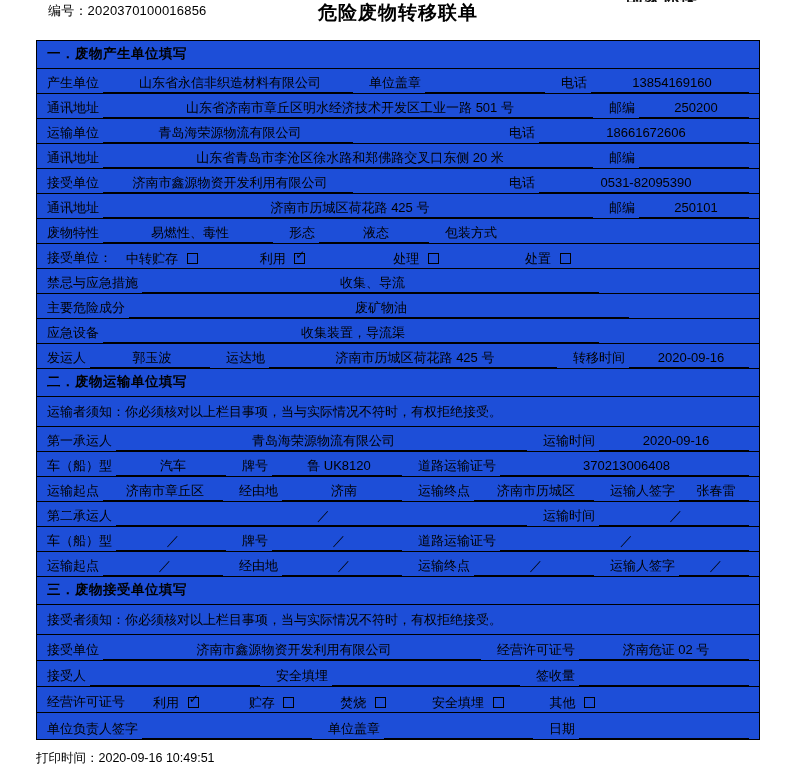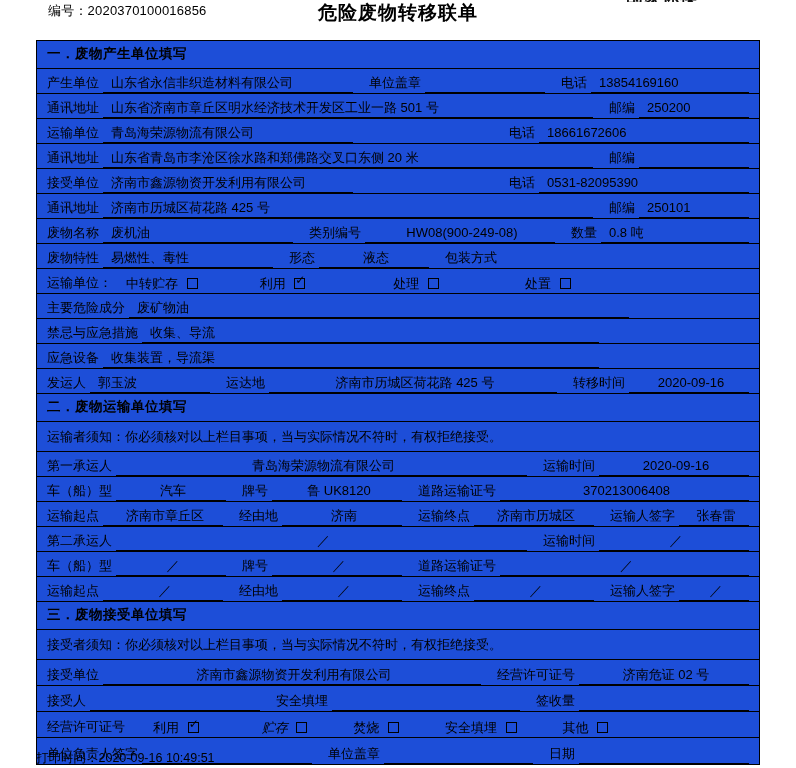--- a/index.html
+++ b/index.html
@@ -102,20 +102,21 @@
 
   .val {
     flex: 1 1 auto;
     border-bottom: 1px solid #000;
     padding: 0 4px 3px 8px;
     line-height: 1;
     white-space: nowrap;
     overflow: hidden;
     margin-left: 4px;
     min-width: 10px;
+    text-align: center;
   }
   .val.center { text-align: center; }
   .val.plain { border-bottom: none; }
   .w70  { flex: 0 0 70px; }
   .w110 { flex: 0 0 110px; }
   .w120 { flex: 0 0 120px; }
   .w130 { flex: 0 0 130px; }
   .w150 { flex: 0 0 150px; }
   .w170 { flex: 0 0 170px; }
   .w190 { flex: 0 0 190px; }
@@ -214,66 +215,58 @@
       <div class="val grow">0531-82095390</div>
     </div>
 
     <div class="row">
       <div class="lbl">通讯地址</div>
       <div class="val grow">济南市历城区荷花路 425 号</div>
       <div class="lbl sp">邮编</div>
       <div class="val w110">250101</div>
     </div>
 
-    <div class="row">
-      <div class="lbl">废物名称</div>
-      <div class="val w190">废机油</div>
-      <div class="lbl sp">类别编号</div>
-      <div class="val w190 center">HW08(900-249-08)</div>
-      <div class="lbl sp">数量</div>
-      <div class="val grow">0.8 吨</div>
-    </div>
 
     <div class="row">
       <div class="lbl">废物特性</div>
       <div class="val w170">易燃性、毒性</div>
       <div class="lbl sp">形态</div>
       <div class="val w110 center">液态</div>
       <div class="lbl sp">包装方式</div>
     </div>
 
     <div class="row">
-      <div class="lbl">运输单位：</div>
+      <div class="lbl">接受单位：</div>
       <div class="opt" style="margin-left:14px;">
         <span>中转贮存</span>
         <span class="cb"></span>
       </div>
       <div class="opt" style="margin-left:62px;">
         <span>利用</span>
         <span class="cb checked"></span>
       </div>
       <div class="opt" style="margin-left:88px;">
         <span>处理</span>
         <span class="cb"></span>
       </div>
       <div class="opt" style="margin-left:86px;">
         <span>处置</span>
         <span class="cb"></span>
       </div>
       <div class="spacer"></div>
     </div>
 
     <div class="row">
+      <div class="lbl">禁忌与应急措施</div>
+      <div class="val" style="margin-right:150px;">收集、导流</div>
+    </div>
+
+    <div class="row">
       <div class="lbl">主要危险成分</div>
       <div class="val" style="margin-right:120px;">废矿物油</div>
-    </div>
-
-    <div class="row">
-      <div class="lbl">禁忌与应急措施</div>
-      <div class="val" style="margin-right:150px;">收集、导流</div>
     </div>
 
     <div class="row">
       <div class="lbl">应急设备</div>
       <div class="val" style="margin-right:150px;">收集装置，导流渠</div>
     </div>
 
     <div class="row">
       <div class="lbl">发运人</div>
       <div class="val w120">郭玉波</div>
@@ -364,21 +357,21 @@
       <div class="lbl sp">签收量</div>
       <div class="val w170"></div>
     </div>
 
     <div class="row tall">
       <div class="lbl">经营许可证号</div>
       <div class="opt" style="margin-left:28px;">
         <span>利用</span>
         <span class="cb checked"></span>
       </div>
-      <div class="opt" style="margin-left:63px;font-style:italic;">
+      <div class="opt" style="margin-left:50px;">
         <span>贮存</span>
         <span class="cb"></span>
       </div>
       <div class="opt" style="margin-left:46px;">
         <span>焚烧</span>
         <span class="cb"></span>
       </div>
       <div class="opt" style="margin-left:46px;">
         <span>安全填埋</span>
         <span class="cb"></span>

